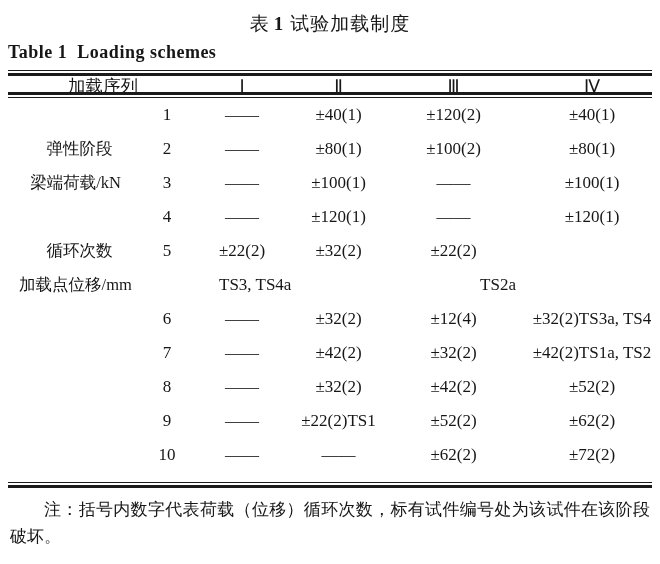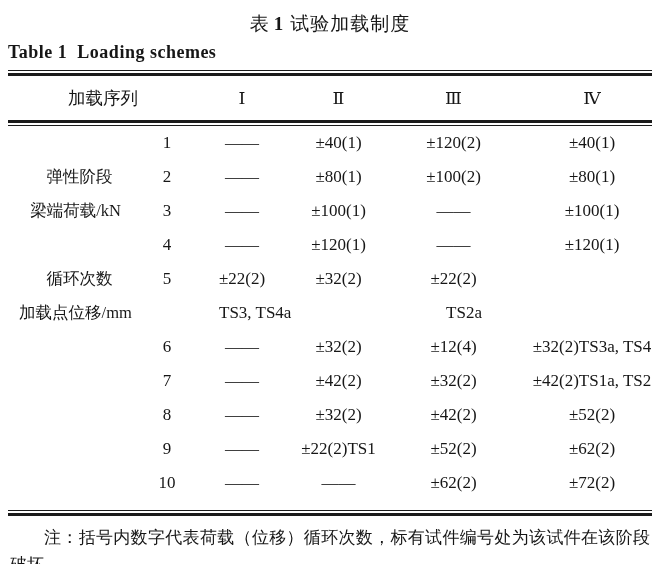--- a/index.html
+++ b/index.html
@@ -33,29 +33,29 @@
   .rule-a{margin-top:3px;}
   .rule-c{margin-top:10px;}
 
   
   .row{
     display:grid;
     grid-template-columns:128px 62px 88px 105px 125px 152px;
     align-items:center;
     height:34px;
   }
-  .hrow{height:44px;}
+  .hrow{height:16px;font-family:Liberation Serif, serif;}
   .cell{
     text-align:center;font-size:17px;line-height:20px;
     white-space:nowrap;
   }
   .span2{grid-column:1 / 3;}
   .lab{text-align:center;padding-left:7px;font-size:16.5px;}
   .lab-indent{padding-left:15px;}
-  .lft{text-align:center;padding-left:21px;}
+  .lft{text-align:right;padding-left:21px;}
   .hdr{font-size:17.5px;}
 
   
   .note{
     margin:8px 2px 0 2px;
     font-size:17px;line-height:27px;
     text-indent:2em;
     text-align:justify;
   }
 </style>

